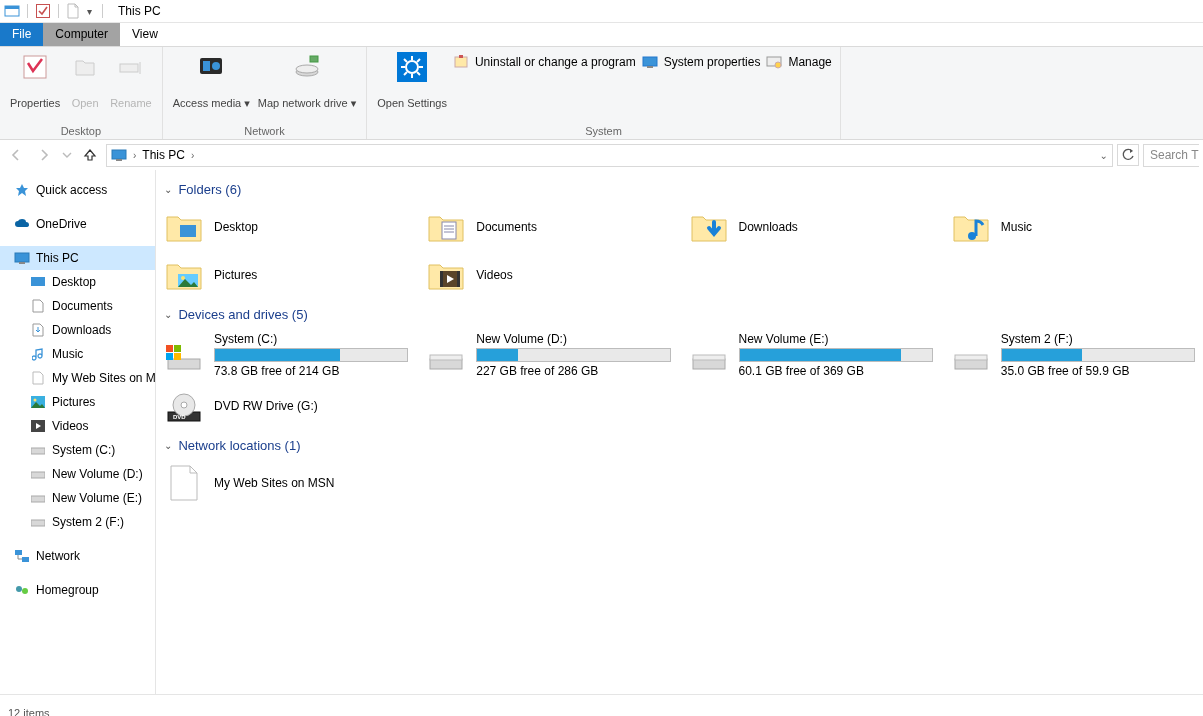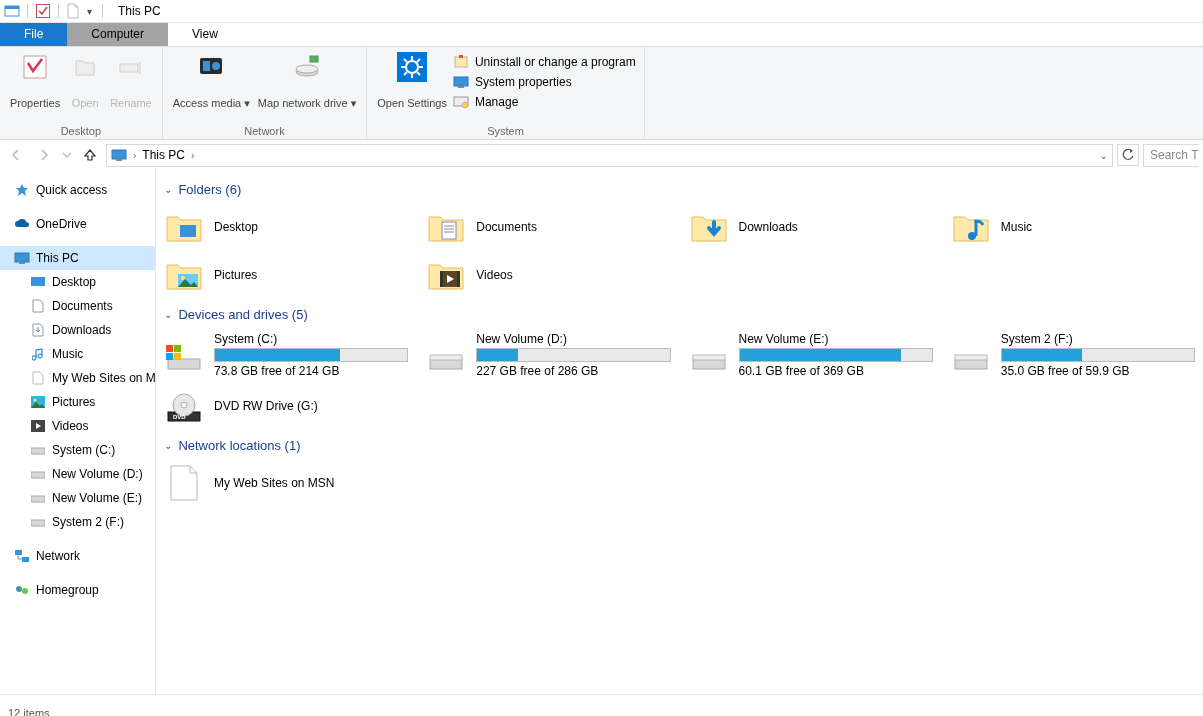--- a/index.html
+++ b/index.html
@@ -4,21 +4,21 @@
 <style>
   html,body{margin:0;padding:0;font-family:"Segoe UI",Arial,sans-serif;font-size:12px;color:#000;background:#fff;overflow:hidden;width:1203px;height:716px}
   *{box-sizing:border-box}
   
   .titlebar{height:23px;display:flex;align-items:center;background:#fff;border-bottom:1px solid #e5e5e5}
   .qat{display:flex;align-items:center;gap:4px;padding:0 4px}
   .qat-divider{width:1px;height:14px;background:#ccc;margin:0 3px}
   .title{padding-left:8px;font-size:12px}
   
   .tabs{display:flex;height:24px;align-items:stretch;border-bottom:1px solid #dadada;background:#fff}
-  .tab{padding:4px 24px;font-size:12px;cursor:default}
+  .tab{padding:4px 12px;font-size:12px;cursor:default}
   .tab.file{background:#1979ca;color:#fff}
   .tab.active{background:#a3a3a3}
   
   .ribbon{display:flex;height:93px;border-bottom:1px solid #dadada;background:#f5f6f7}
   .rgroup{display:flex;flex-direction:column;border-right:1px solid #e1e1e1;padding:2px 6px 0 6px}
   .rgroup .items{flex:1;display:flex;align-items:flex-start}
   .rgroup .label{text-align:center;color:#666;font-size:11px;padding:2px 0}
   .rbtn{display:flex;flex-direction:column;align-items:center;justify-content:flex-start;padding:2px 4px;min-width:42px;cursor:default}
   .rbtn .ic{width:32px;height:32px;display:flex;align-items:center;justify-content:center}
   .rbtn .lb{font-size:11px;text-align:center;color:#444;line-height:13px;margin-top:14px}
@@ -171,21 +171,21 @@
                 <line x1="22" y1="15" x2="26" y2="15"></line>
                 <line x1="7" y1="7" x2="10" y2="10"></line>
                 <line x1="20" y1="20" x2="23" y2="23"></line>
                 <line x1="7" y1="23" x2="10" y2="20"></line>
                 <line x1="20" y1="10" x2="23" y2="7"></line>
               </g>
             </svg>
         </span>
         <span class="lb">Open Settings</span>
       </div>
-      <div style="display:flex;flex-direction:column;gap:2px;padding-top:4px">
+      <div style="display:flex;gap:2px;padding-top:4px">
         <div class="rrow">
           <span class="sic">
               <svg width="16" height="16">
                 <rect x="2" y="3" width="12" height="10" fill="#ffe9a8" stroke="#caa"></rect>
                 <rect x="6" y="1" width="4" height="3" fill="#c55"></rect>
               </svg>
             </span>
           <span>Uninstall or change a program</span>
         </div>
         <div class="rrow">

